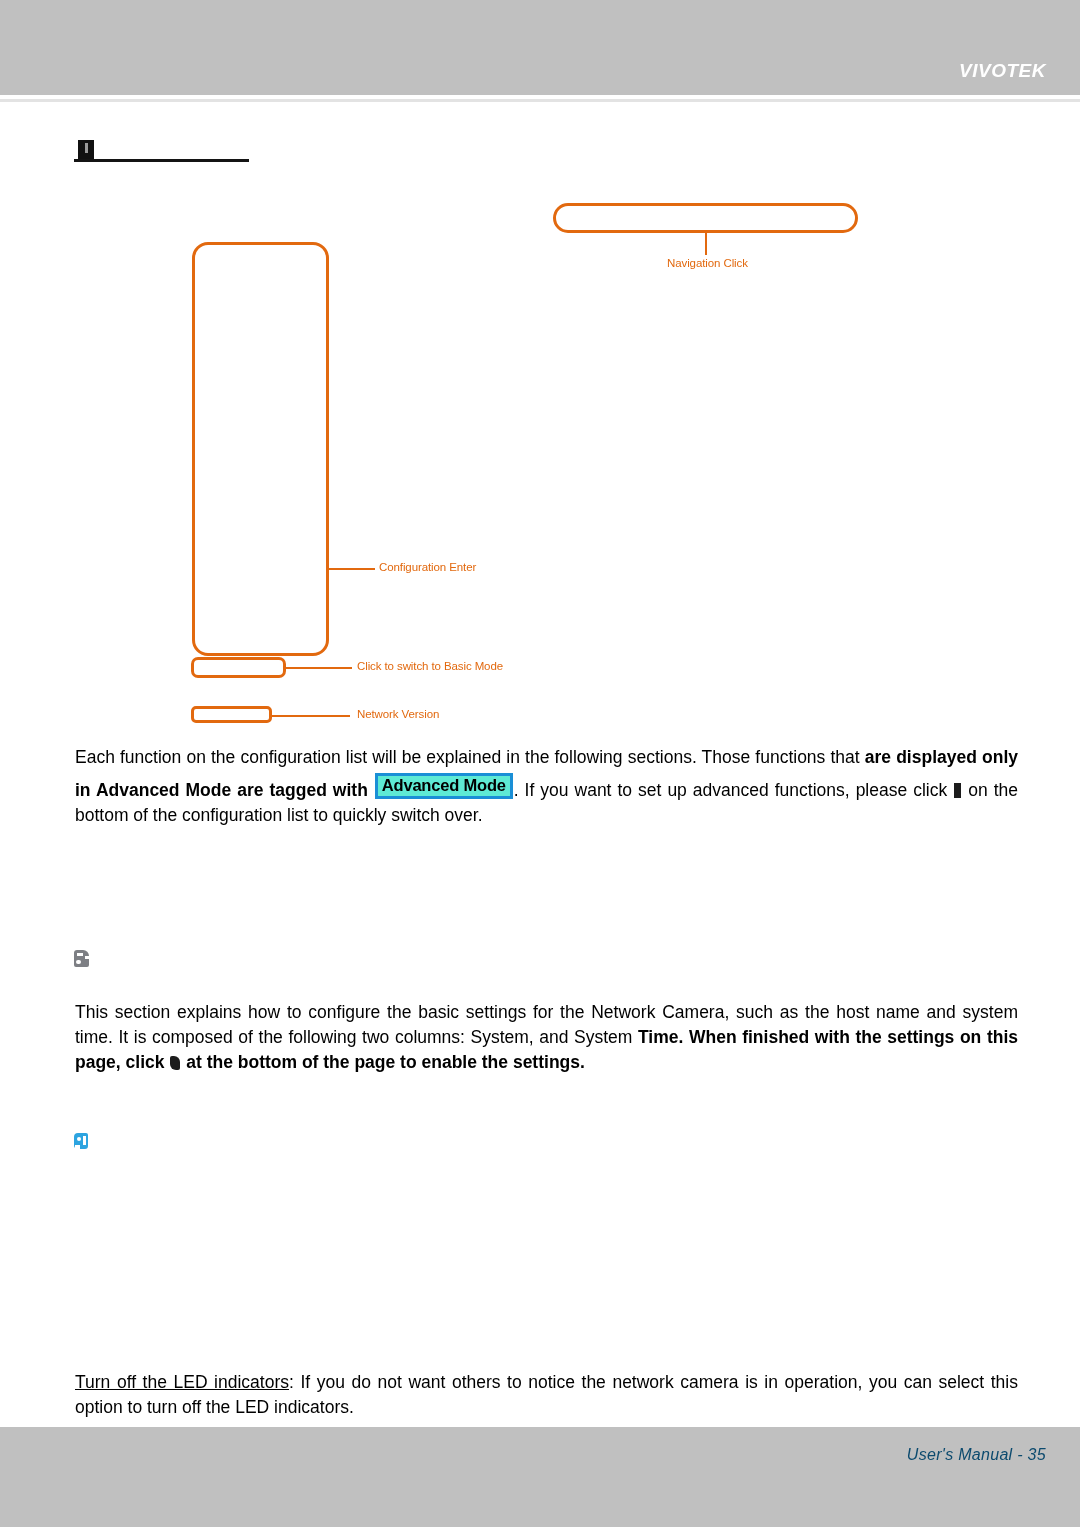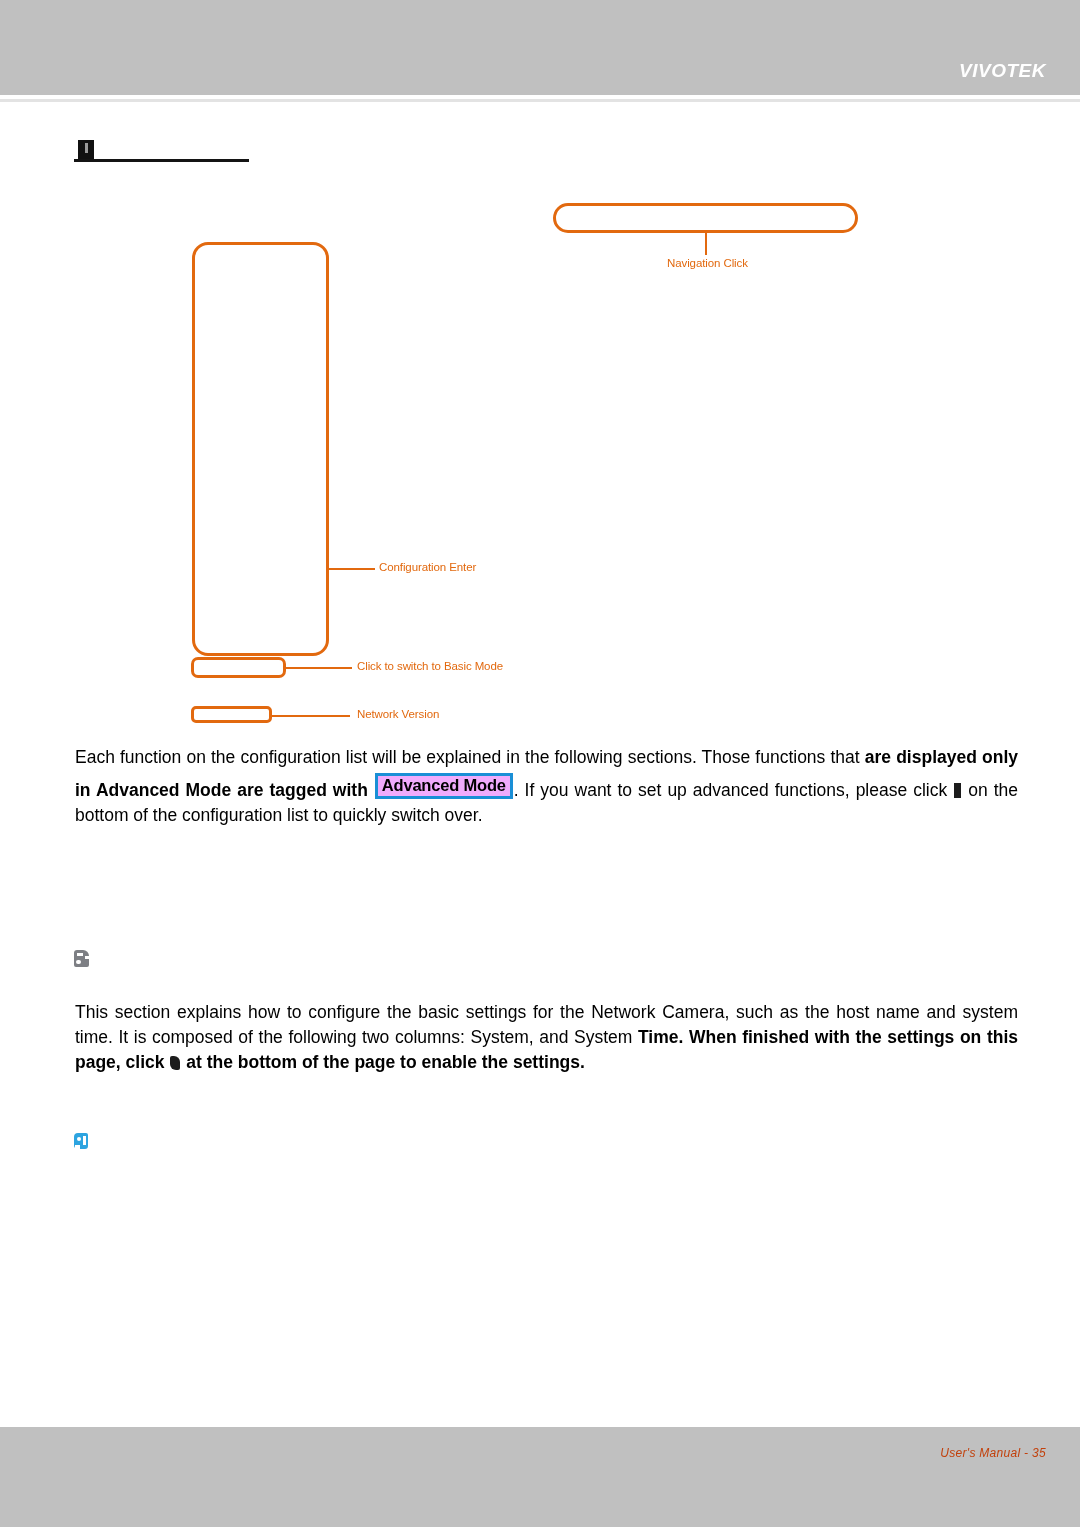--- a/index.html
+++ b/index.html
@@ -154,21 +154,21 @@
   .bold { font-weight: bold; }
   .uline { text-decoration: underline; }
 
   
   .adv-badge {
     display: inline-block;
     position: relative;
     top: 3px;
     padding: 1px 4px 2px 4px;
     margin: 0 1px;
-    background: #f0abfc;
+    background: #5eead4;
     border: 3px solid #1a8fd6;
     font-weight: bold;
     font-size: 16.5px;
     line-height: 17px;
     color: #000000;
     letter-spacing: -0.2px;
     overflow: hidden;
     max-width: 150px;
     white-space: nowrap;
     vertical-align: baseline;
@@ -272,22 +272,22 @@
     width: 1080px;
     height: 100px;
     background: #c0c0c0;
   }
   .footer-text {
     position: absolute;
     right: 34px;
     top: 1446px;
     font-family: "Liberation Sans", sans-serif;
     font-style: italic;
-    font-size: 12px;
-    color: #c2410c;
+    font-size: 16px;
+    color: #0c4a6e;
     letter-spacing: 0.3px;
   }
 </style>
 </head>
 <body>
 
 <div class="page">
 
   <div class="header-band"></div>
   <div class="header-logo">VIVOTEK</div>
@@ -335,17 +335,20 @@
   </div>
 
   <div class="heading-glyph hg-blue">
     <span class="hb-a"></span>
     <span class="hb-b"></span>
     <span class="hb-c"></span>
     <span class="hb-d"></span>
   </div>
 
 
+  <div class="body-block p5">
+    <span class="uline">Turn off the LED indicators</span><span>: If you do not want others to notice the network camera is in operation, you can select this option to turn off the LED indicators.</span>
+  </div>
 
   <div class="footer-band"></div>
   <div class="footer-text">User's Manual - 35</div>
 
 </div>
 
 </body></html>

